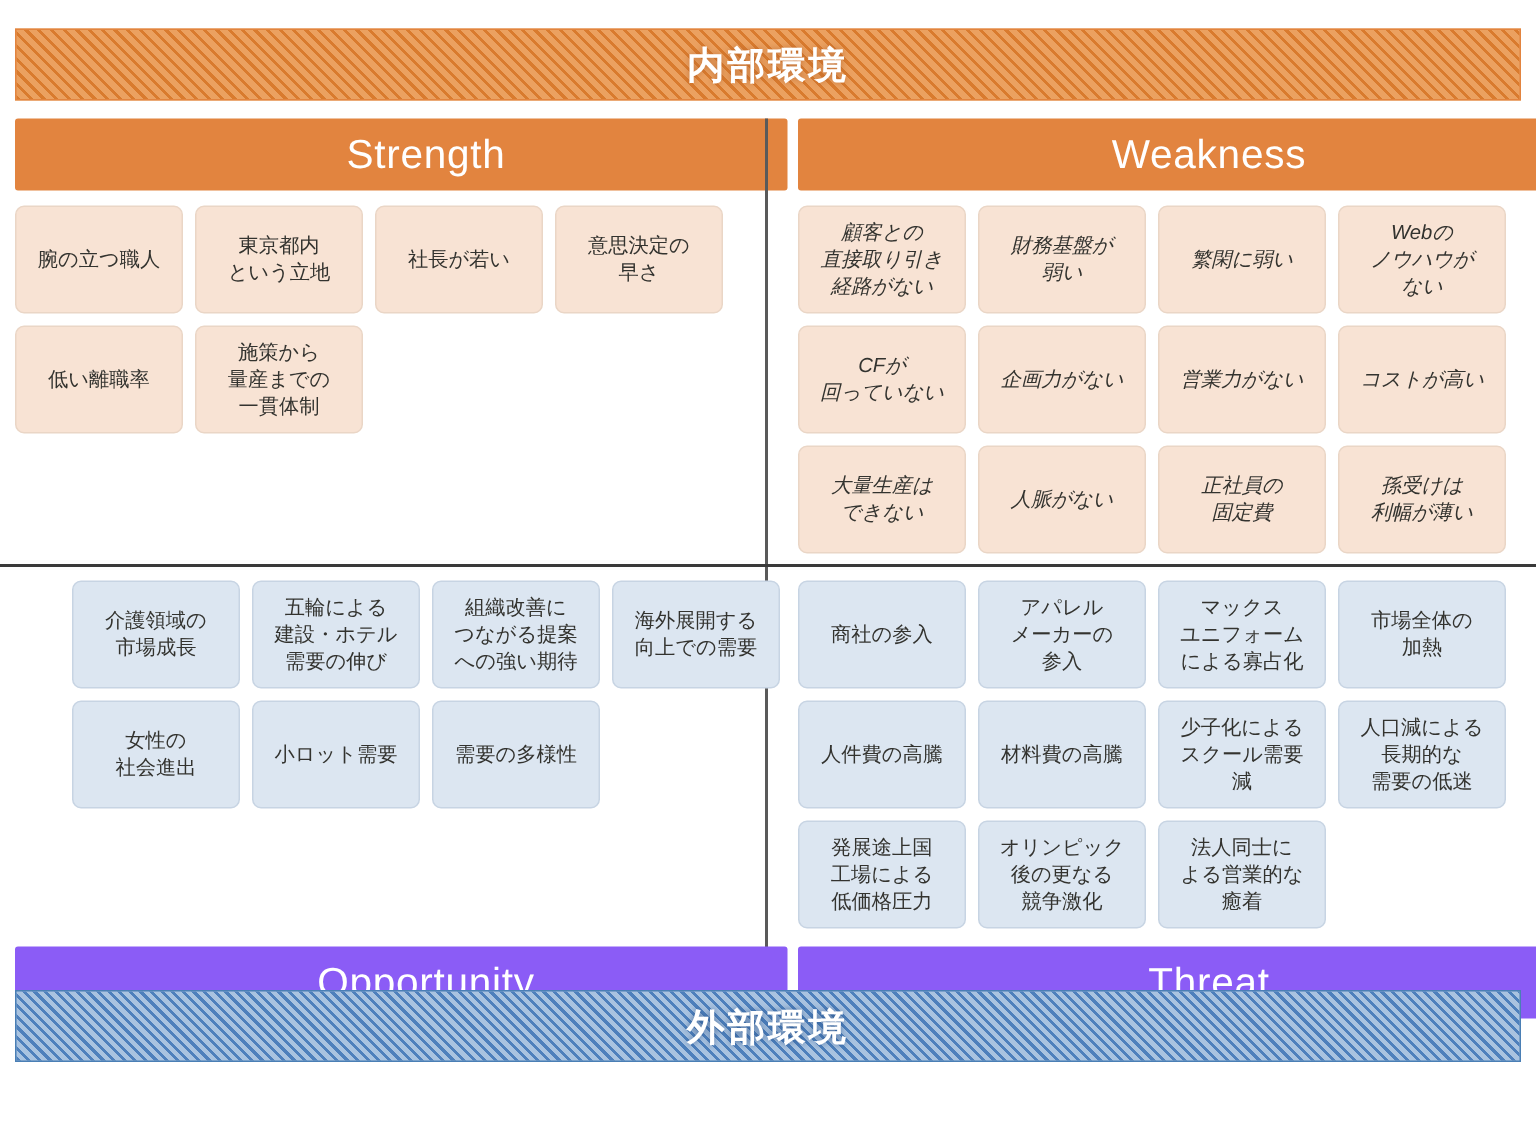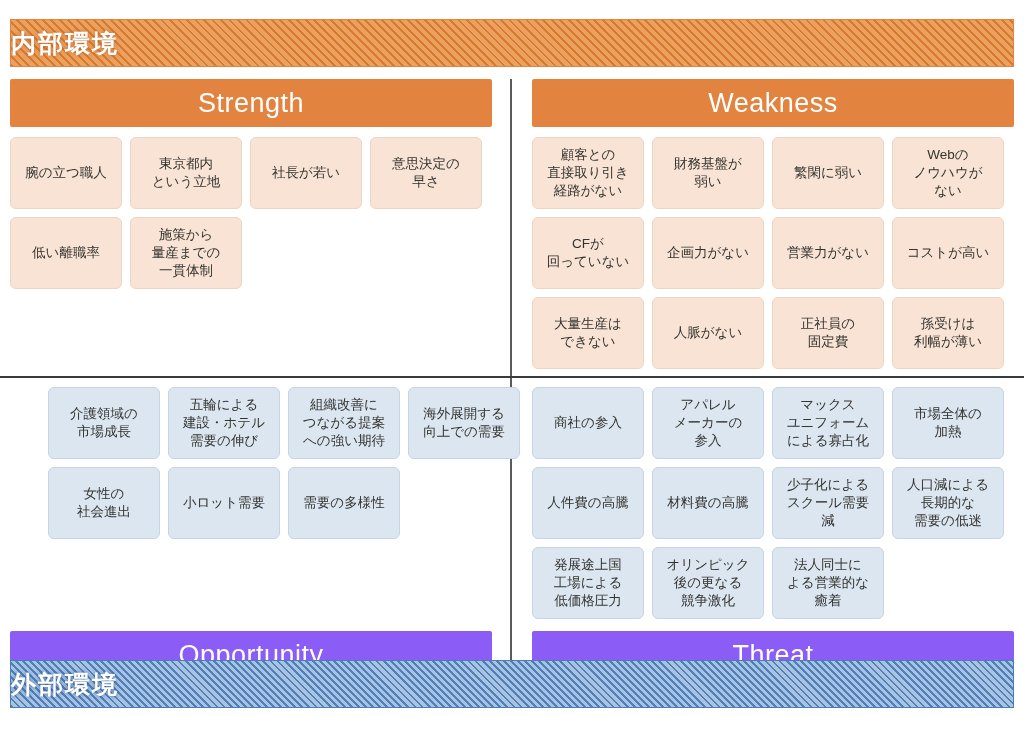--- a/index.html
+++ b/index.html
@@ -7,21 +7,21 @@
   body{
     width:1024px;height:756px;background:#ffffff;
     font-family:"Liberation Sans","DejaVu Sans",sans-serif;
     overflow:hidden;
   }
   #canvas{position:relative;width:1024px;height:756px;}
 
   
   .env-banner{
     position:absolute;left:10px;width:1004px;height:48px;
-    display:flex;align-items:center;
+    display:flex;align-items:center;justify-content:center;
     box-sizing:border-box;
   }
   .env-banner .env-label{
     position:relative;z-index:2;
     color:#ffffff;font-size:25px;font-weight:bold;
     letter-spacing:2px;
     text-shadow:0 0 3px rgba(150,90,40,.45);
   }
   #internal-banner{
     top:19px;
@@ -44,20 +44,21 @@
   }
   #external-banner .env-label{text-shadow:0 0 4px rgba(45,85,140,.8);}
 
   
   .title-bar{
     position:absolute;height:48px;width:482px;
     display:flex;align-items:center;justify-content:center;
     border-radius:2px;
     color:#ffffff;font-size:27px;font-weight:400;
     letter-spacing:.5px;
+    padding-left:33px;
   }
   .title-bar.orange{background:#E2843F;}
   .title-bar.blue{background:#8b5cf6;}
   #strength-title{left:10px;top:79px;}
   #weakness-title{left:532px;top:79px;}
   #opportunity-title{left:10px;top:631px;}
   #threat-title{left:532px;top:631px;}
 
   
   #vertical-divider{
@@ -65,21 +66,21 @@
     background:#5a5a5a;
   }
   #horizontal-divider{
     position:absolute;left:0px;top:376px;width:1024px;height:2px;
     background:#3a3a3a;
   }
 
   
   .grid{position:absolute;width:482px;display:flex;flex-direction:column;gap:8px;}
   #strength-grid{left:10px;top:137px;}
-  #weakness-grid{left:532px;top:137px;}
+  #weakness-grid{left:532px;top:137px;font-style:italic;}
   #opportunity-grid{left:10px;top:387px;margin-left:38px;}
   #threat-grid{left:532px;top:387px;}
 
   .row{display:flex;gap:8px;height:72px;}
 
   .card{
     width:112px;box-sizing:border-box;
     display:flex;align-items:center;justify-content:center;
     text-align:center;
     border-radius:6px;

